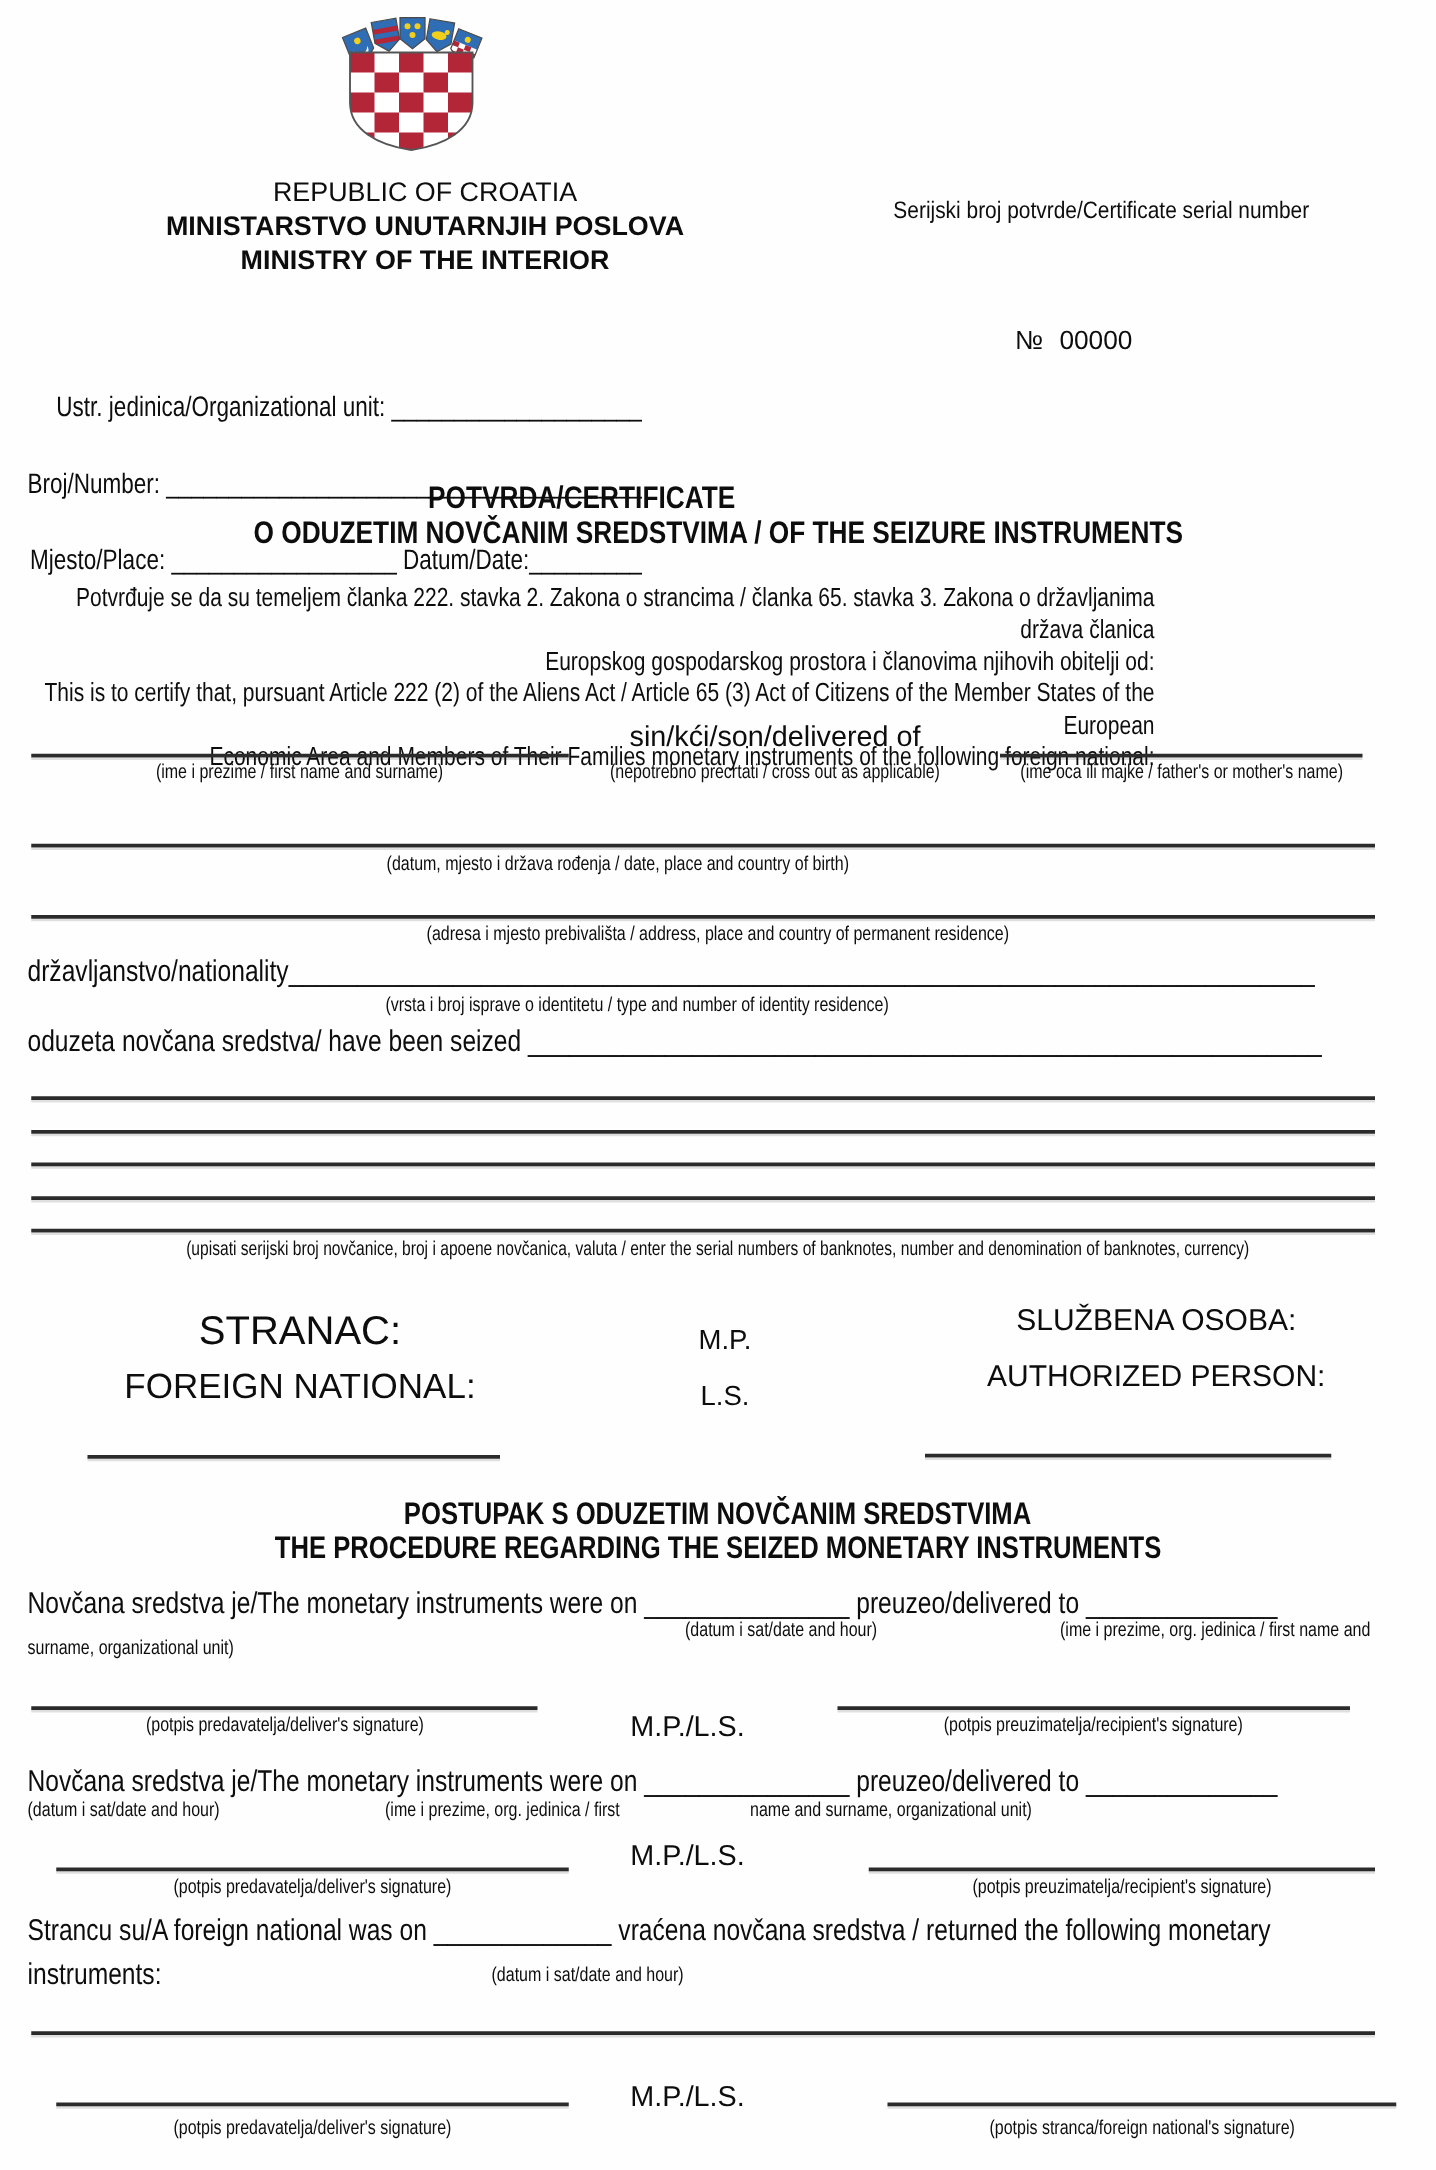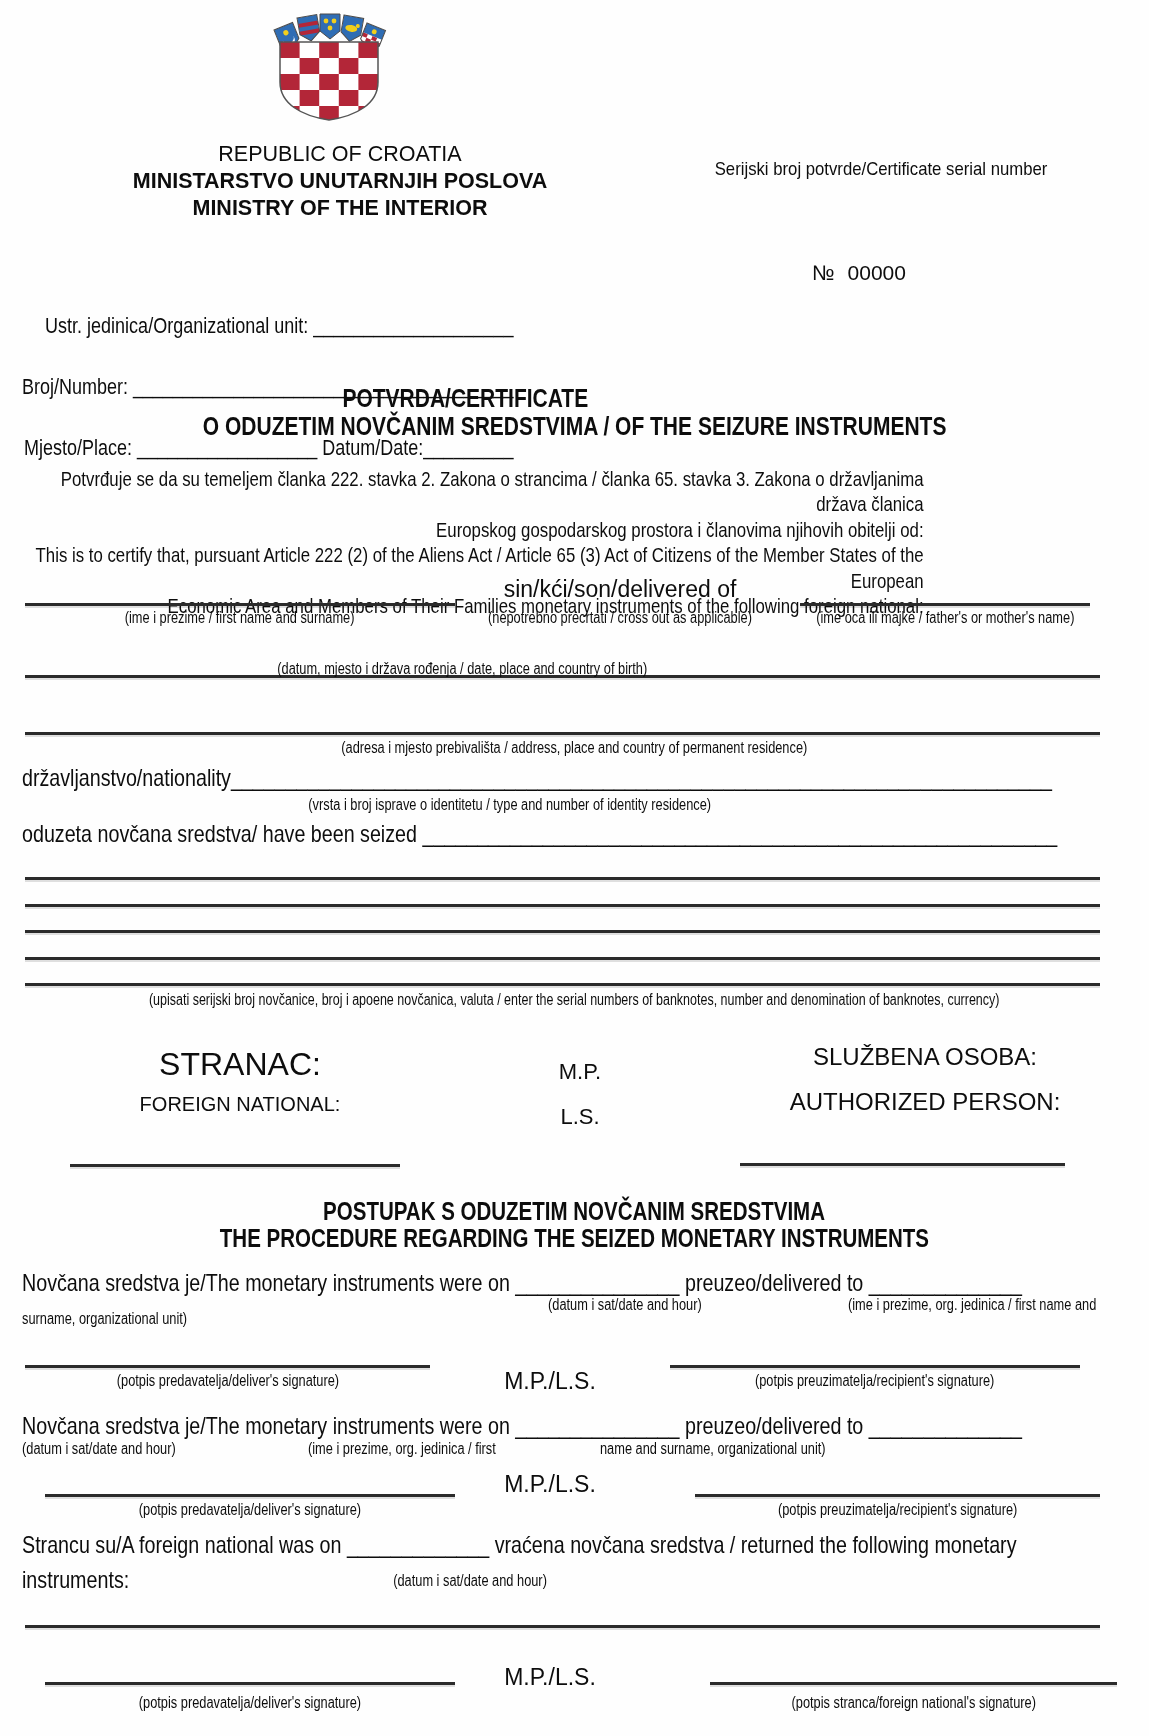--- a/index.html
+++ b/index.html
@@ -36,39 +36,39 @@
   #intro div    { font-size:21px; line-height:25.4px; }
 
   #name-line    { left:25px;  top:603px; width:430px; }
   #name-cap     { left:25px;  top:609px; width:430px; }
   #sd-label     { left:455px; top:576px; width:330px; font-size:23px; }
   #sd-cap       { left:440px; top:609px; width:360px; }
   #parent-line  { left:800px; top:603px; width:290px; }
   #parent-cap   { left:770px; top:609px; width:350px; }
 
   #birth-line   { left:25px; top:675px; width:1075px; }
-  #birth-cap    { left:0;    top:660px; width:925px; }
+  #birth-cap    { left:0;    top:683px; width:925px;padding-left:32px; }
   #res-line     { left:25px; top:732px; width:1075px; }
   #res-cap      { left:0;    top:739px; width:1149px; }
 
   #nat-row      { left:22px; top:764px; }
   #nat-cap      { left:230px; top:796px; width:560px; }
   #seized-row   { left:22px; top:820px; }
 
   #bk1 { left:25px; top:877px; width:1075px; }
   #bk2 { left:25px; top:904px; width:1075px; }
   #bk3 { left:25px; top:930px; width:1075px; }
   #bk4 { left:25px; top:957px; width:1075px; }
   #bk5 { left:25px; top:983px; width:1075px; }
   #bank-cap     { left:0; top:991px; width:1149px; }
 
   #stranac      { left:90px;  top:1046px; width:300px; font-size:32px; }
   #mp           { left:520px; top:1059px; width:120px; font-size:22px; }
   #sluzbena     { left:770px; top:1043px; width:310px; font-size:24px; }
-  #foreign-nat  { left:90px;  top:1093px; width:300px; font-size:20px; }
+  #foreign-nat  { left:90px;  top:1093px; width:300px; font-size:28px; }
   #ls           { left:520px; top:1104px; width:120px; font-size:22px; }
   #authorized   { left:765px; top:1088px; width:320px; font-size:24px; }
   #sigl-l       { left:70px;  top:1164px; width:330px; }
   #sigl-r       { left:740px; top:1163px; width:325px; }
 
   #proc1        { left:0; top:1197px; width:1149px; }
   #proc2        { left:0; top:1224px; width:1149px; }
 
   #del1         { left:22px; top:1269px; }
   #del1-dt      { left:548px; top:1296px; }

